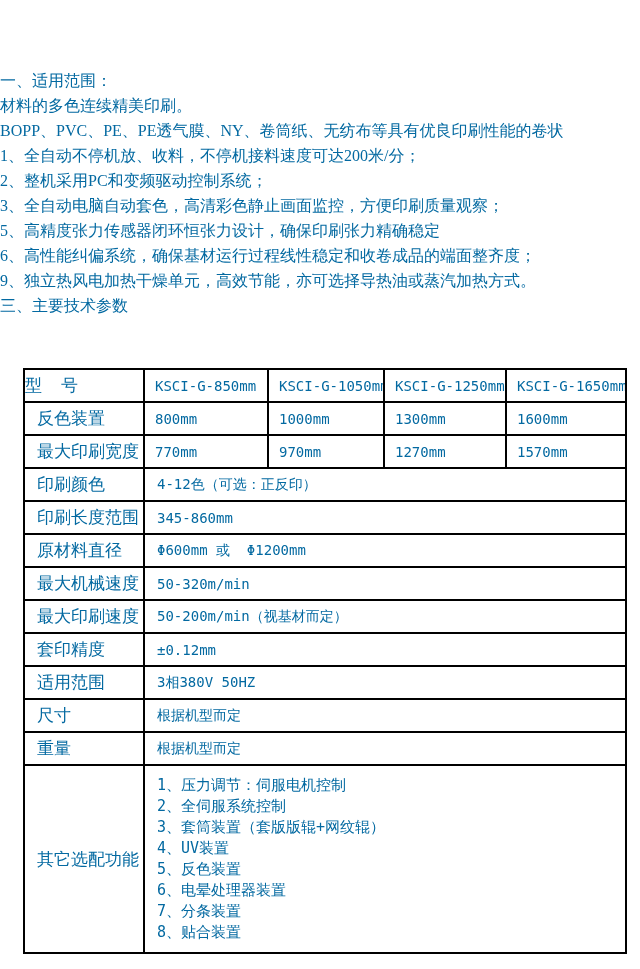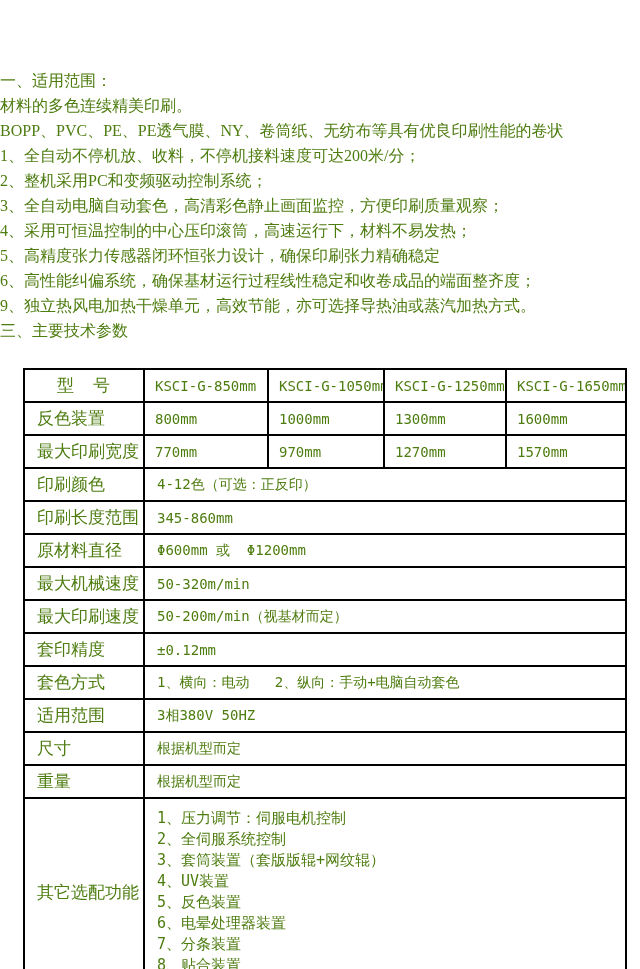--- a/index.html
+++ b/index.html
@@ -5,21 +5,21 @@
   html, body {
     margin: 0;
     padding: 0;
     background: #ffffff;
   }
   .page {
     position: relative;
     width: 640px;
     height: 969px;
     background: #ffffff;
-    color: #4d7c0f;
+    color: #0369a1;
     font-family: "Liberation Serif", "DejaVu Serif", serif;
     overflow: hidden;
     text-decoration: underline;
   }
   
   .intro {
     position: absolute;
     top: 68px;
     left: 0;
     width: 640px;
@@ -48,21 +48,20 @@
     border: 2px solid #000000;
     vertical-align: middle;
     overflow: hidden;
   }
   td.lab {
     font-size: 17px;
     padding: 0 2px 0 12px;
     white-space: pre;
   }
   td.lab.center {
-    text-align: center;
     padding: 0;
     letter-spacing: 1px;
   }
   td.val {
     font-family: "DejaVu Sans Mono", "Liberation Mono", monospace;
     font-size: 14px;
     padding: 0 2px 0 10px;
     white-space: pre;
   }
   td.span-val {
@@ -88,21 +87,20 @@
 <body>
 
 <div class="page">
   <section class="intro" id="intro">
       <p class="line heading">一、适用范围：</p>
       <p class="line cont">材料的多色连续精美印刷。</p>
       <p class="line first">BOPP、PVC、PE、PE透气膜、NY、卷筒纸、无纺布等具有优良印刷性能的卷状</p>
       <p class="line item">1、全自动不停机放、收料，不停机接料速度可达200米/分；</p>
       <p class="line item">2、整机采用PC和变频驱动控制系统；</p>
       <p class="line item">3、全自动电脑自动套色，高清彩色静止画面监控，方便印刷质量观察；</p>
-      <p class="line item">4、采用可恒温控制的中心压印滚筒，高速运行下，材料不易发热；</p>
       <p class="line item">5、高精度张力传感器闭环恒张力设计，确保印刷张力精确稳定</p>
       <p class="line item">6、高性能纠偏系统，确保基材运行过程线性稳定和收卷成品的端面整齐度；</p>
       <p class="line item">9、独立热风电加热干燥单元，高效节能，亦可选择导热油或蒸汽加热方式。</p>
       <p class="line heading">三、主要技术参数</p>
     </section>
 
   <table class="specs">
     <colgroup>
       <col style="width:120px">
       <col style="width:124px">
@@ -150,24 +148,20 @@
         </tr>
         <tr class="single">
           <td class="lab">最大印刷速度</td>
           <td class="span-val" colspan="4">50-200m/min（视基材而定）</td>
         </tr>
         <tr class="single">
           <td class="lab">套印精度</td>
           <td class="span-val" colspan="4">±0.12mm</td>
         </tr>
         <tr class="single">
-          <td class="lab">套色方式</td>
-          <td class="span-val" colspan="4">1、横向：电动   2、纵向：手动+电脑自动套色</td>
-        </tr>
-        <tr class="single">
           <td class="lab">适用范围</td>
           <td class="span-val" colspan="4">3相380V 50HZ</td>
         </tr>
         <tr class="single">
           <td class="lab">尺寸</td>
           <td class="span-val" colspan="4">根据机型而定</td>
         </tr>
         <tr class="single">
           <td class="lab">重量</td>
           <td class="span-val" colspan="4">根据机型而定</td>

